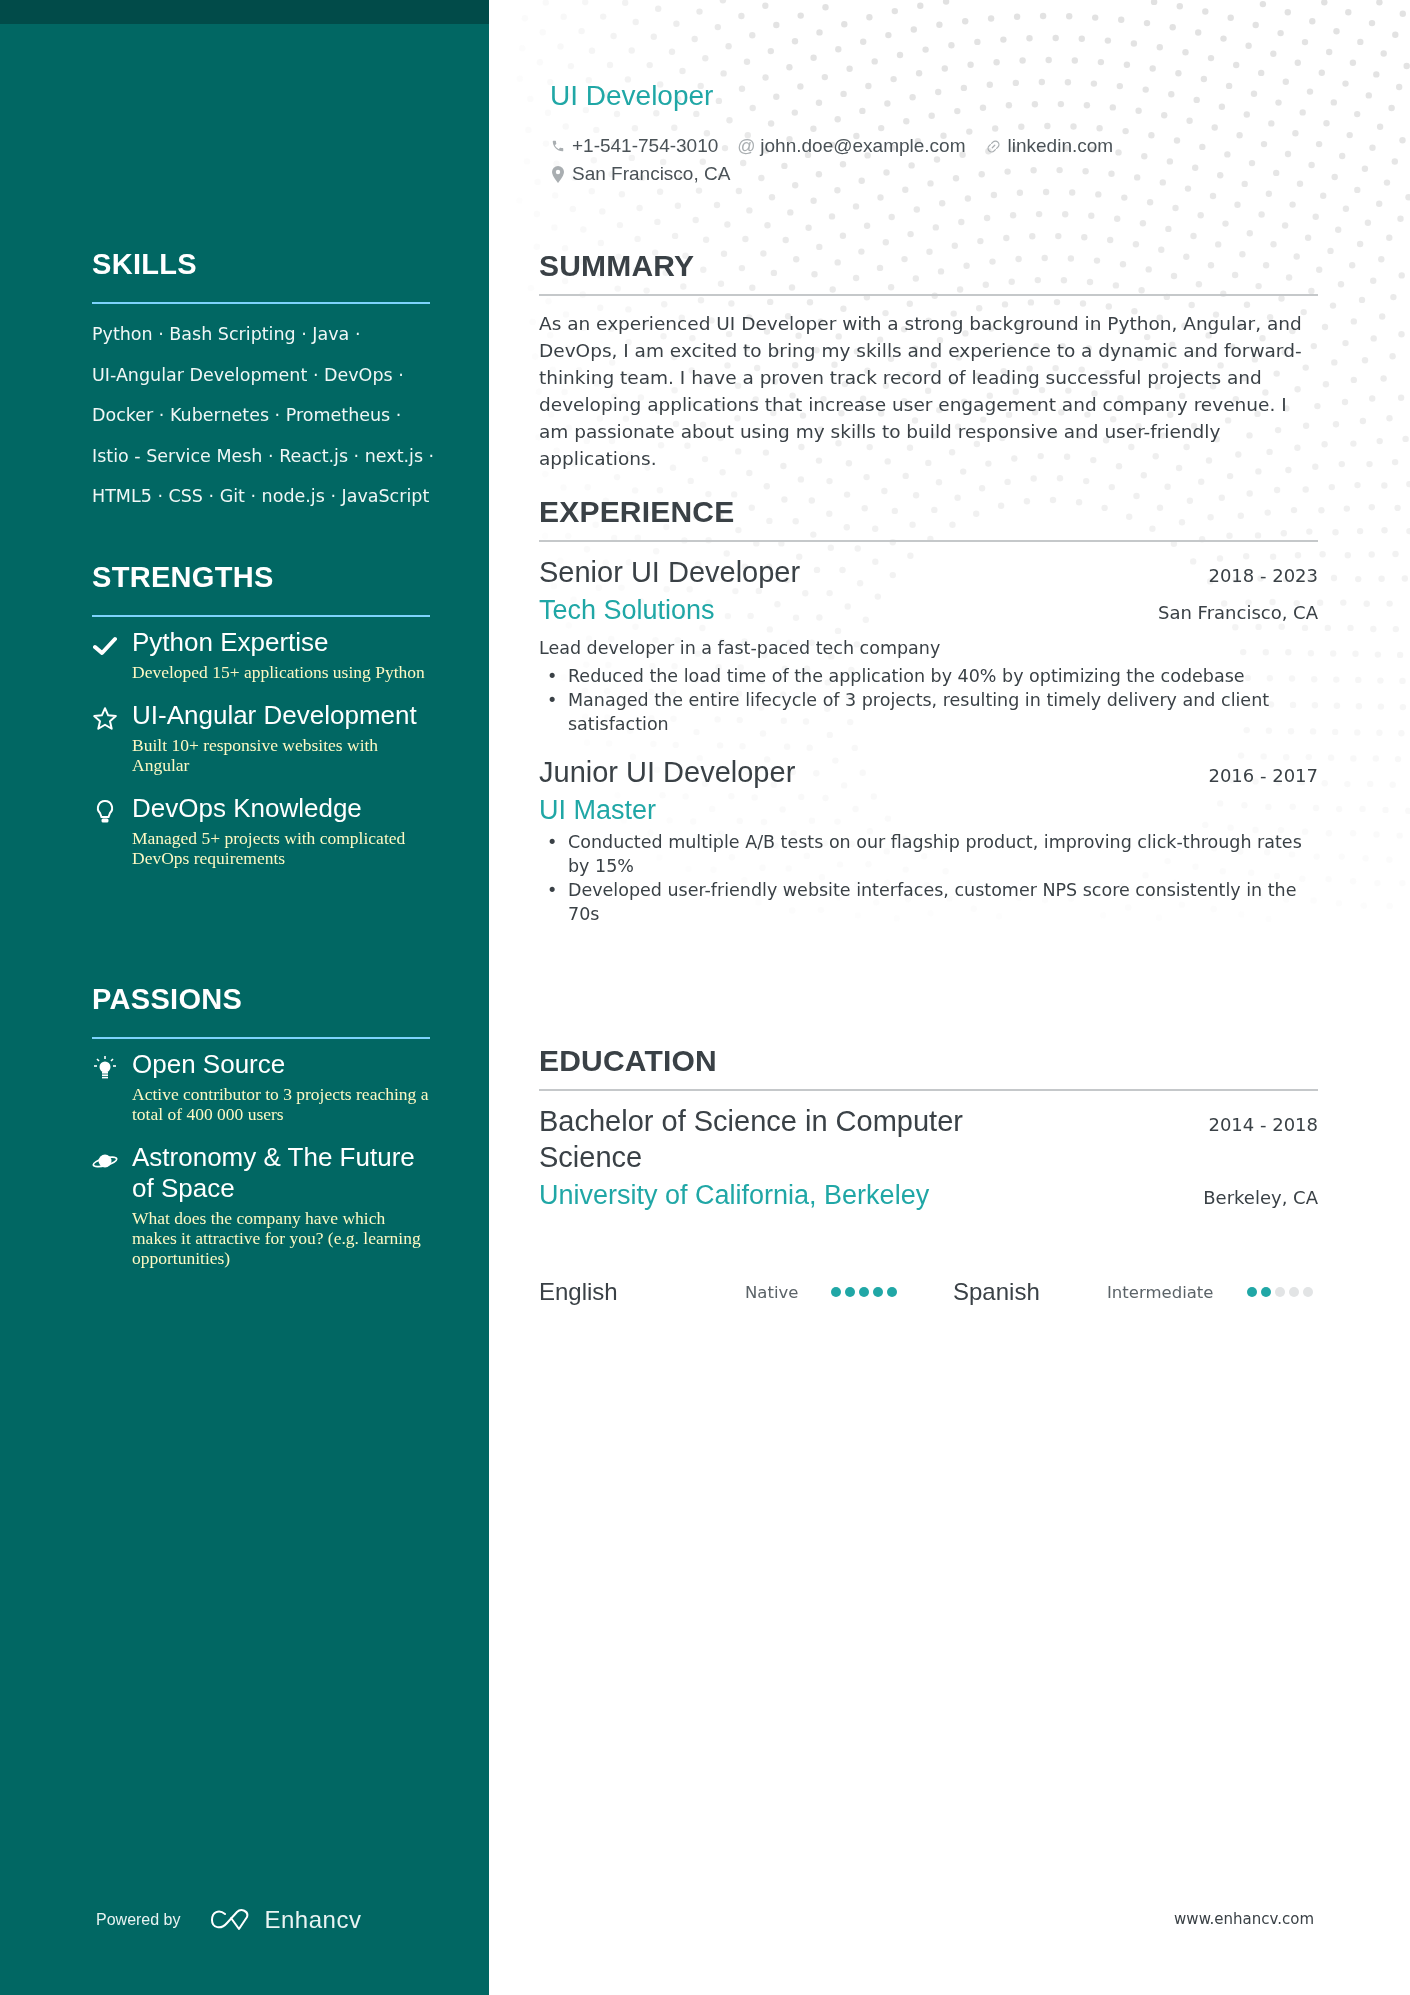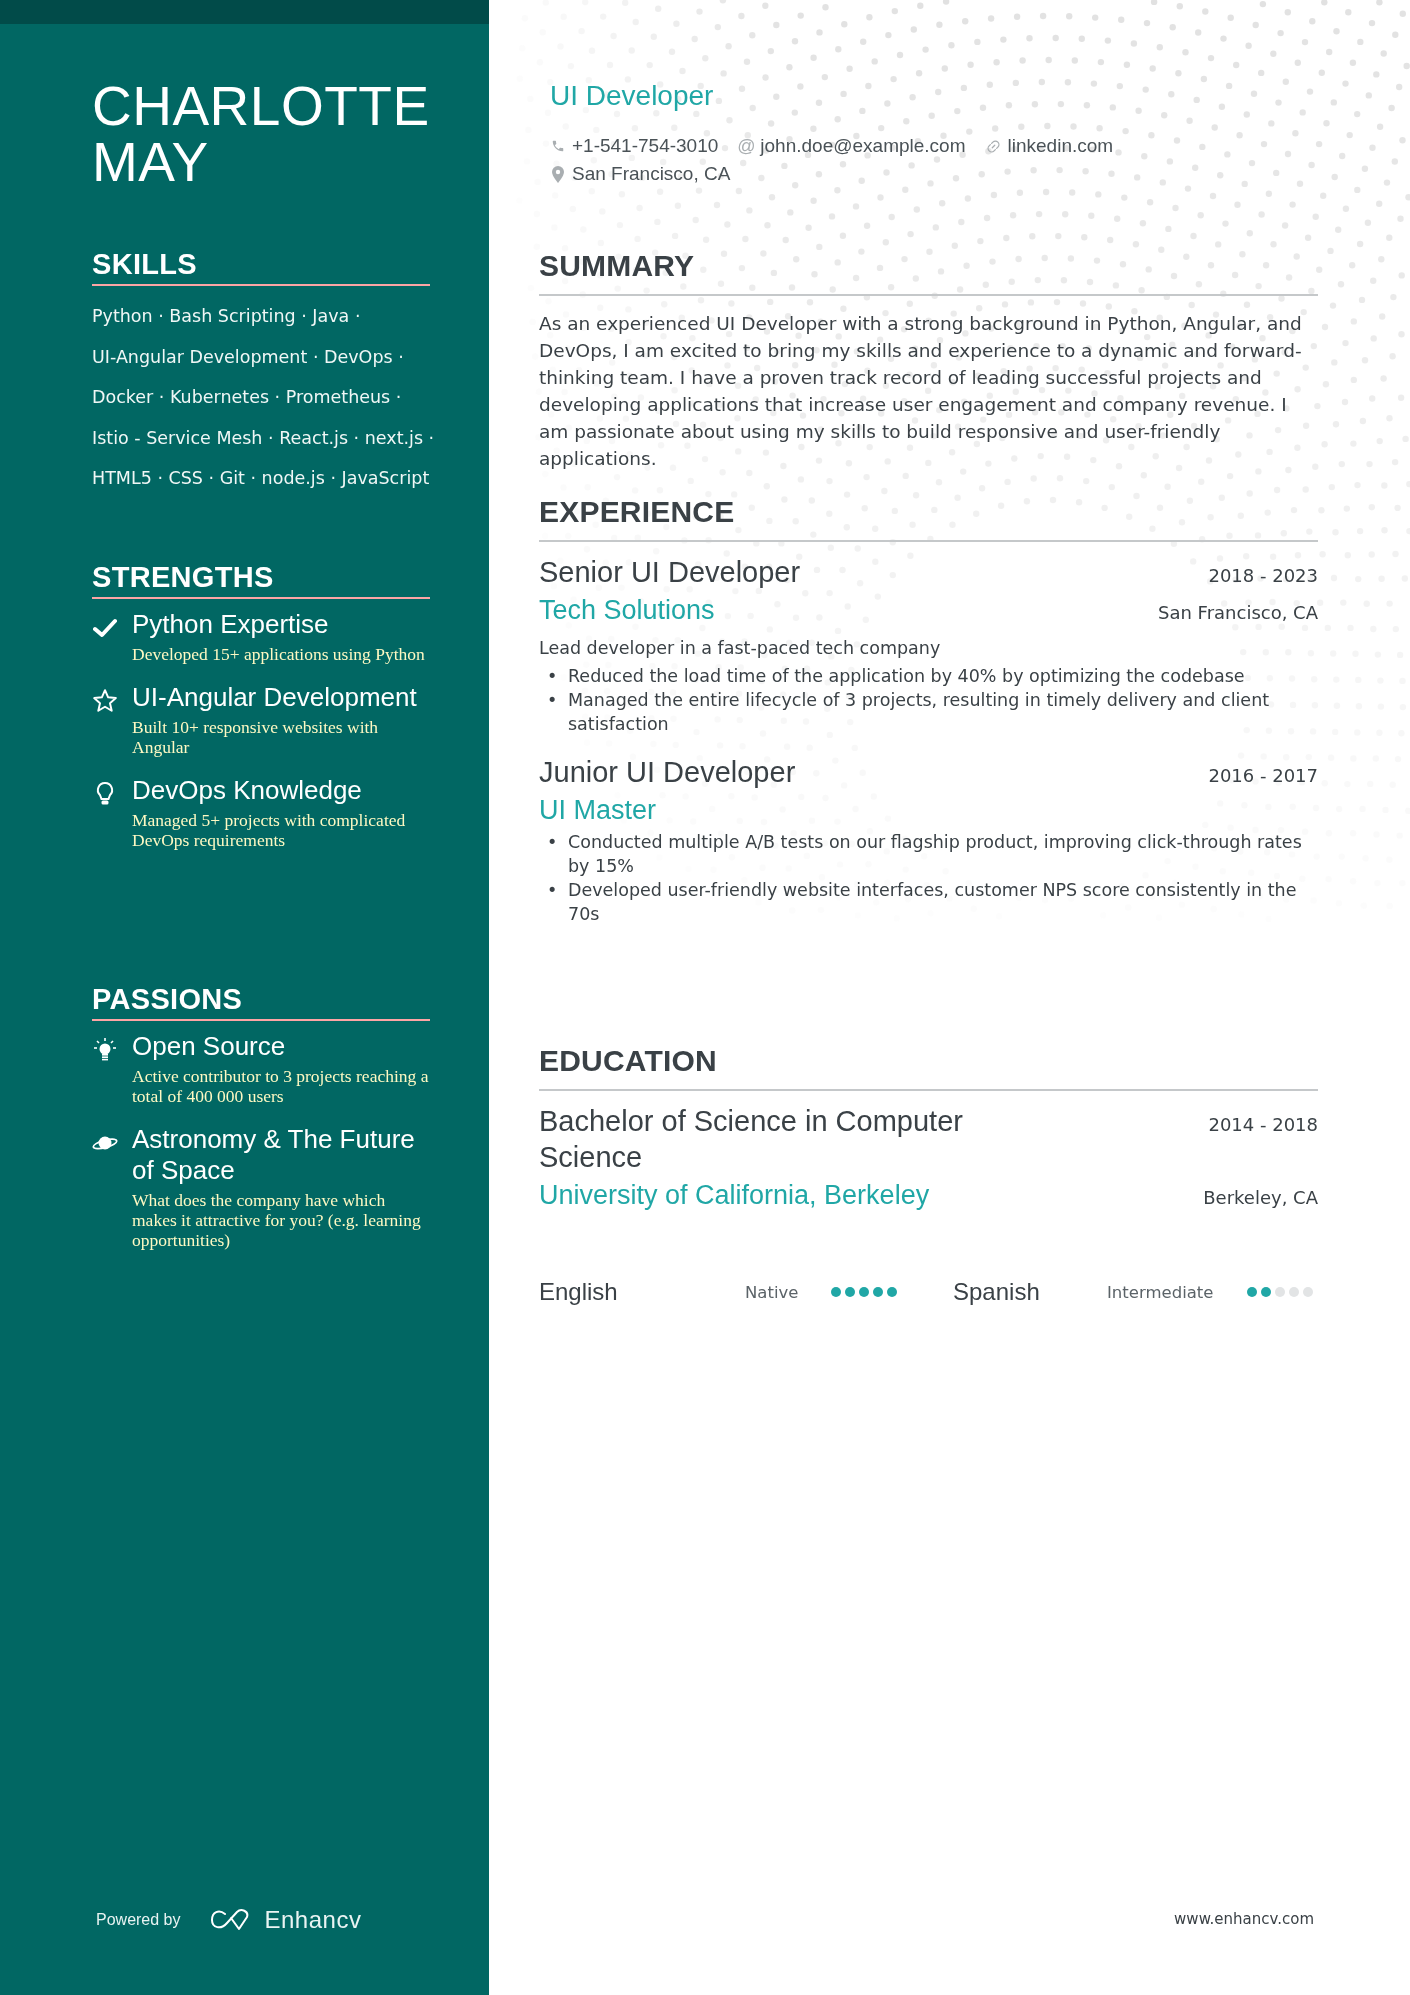--- a/index.html
+++ b/index.html
@@ -3,21 +3,21 @@
 <meta charset="utf-8">
 <style>
   * { box-sizing: border-box; margin: 0; padding: 0; }
   html, body { width: 1410px; height: 1995px; }
   body { position: relative; background: #ffffff; font-family: "DejaVu Sans", sans-serif; color: #3a4146; overflow: hidden; }
 
   .sidebar { position: absolute; left: 0; top: 0; width: 489px; height: 1995px; background: #016763; color: #ffffff; }
   .sidebar-top { position: absolute; left: 0; top: 0; width: 489px; height: 24px; background: #014b49; }
   .name { position: absolute; left: 92px; top: 78px; width: 360px; font-family: "Liberation Sans", sans-serif; font-weight: 300; font-size: 55px; line-height: 56px; letter-spacing: 0.5px; color: #fff; }
   .side-section { position: absolute; left: 92px; width: 338px; }
-  .side-h { font-family: "Liberation Sans", sans-serif; font-size: 29px; line-height: 36px; letter-spacing: 0.3px; color: #fff; padding-bottom: 2px; border-bottom: 2px solid #fca5a5; margin-bottom: 10px; }
+  .side-h { font-family: "Liberation Sans", sans-serif; font-size: 29px; line-height: 36px; letter-spacing: 0.3px; color: #fff; padding-bottom: 20px; border-bottom: 2px solid #7dd3fc; margin-bottom: 10px; }
   .skills-list { font-size: 17.5px; line-height: 40.5px; color: #f0f7f6; }
   .skill-line { display: block; white-space: nowrap; }
   .item { position: relative; padding-left: 40px; margin-bottom: 18px; }
   .item-icon { position: absolute; left: 0; top: 6px; width: 26px; height: 26px; display: flex; align-items: center; justify-content: center; }
   .item-title { font-family: "Liberation Sans", sans-serif; font-size: 26px; line-height: 31px; color: #fff; }
   .item-desc { font-size: 17.5px; line-height: 20px; color: #fef9c3; margin-top: 4px; font-family: Liberation Serif, serif; }
 
   .powered { position: absolute; left: 96px; top: 1906px; display: flex; align-items: center; font-family: "Liberation Sans", sans-serif; font-size: 16px; color: #e8f3f2; }
   .powered .logo { margin-left: 28px; display: flex; align-items: center; }
   .powered .brand { font-size: 24px; margin-left: 10px; letter-spacing: 0.5px; color: #eaf4f3; }
@@ -54,24 +54,20 @@
   .ldot.on { background: #20a7a6; }
   .lang-block { display: flex; align-items: center; }
 
   .website { position: absolute; right: 96px; top: 1910px; font-size: 15px; color: #3a4146; }
 </style>
 </head>
 <body>
 
 <aside class="sidebar">
   <div class="sidebar-top"></div>
-  <h1 class="name">
-    <span>CHARLOTTE</span><br>
-    <span>MAY</span>
-  </h1>
 
   <section class="side-section" style="top:246px;">
     <h2 class="side-h">SKILLS</h2>
     <div class="skills-list">
       <span class="skill-line">Python · Bash Scripting · Java ·</span>
       <span class="skill-line">UI-Angular Development · DevOps ·</span>
       <span class="skill-line">Docker · Kubernetes · Prometheus ·</span>
       <span class="skill-line">Istio - Service Mesh · React.js · next.js ·</span>
       <span class="skill-line">HTML5 · CSS ·  Git  · node.js · JavaScript</span>
     </div>

